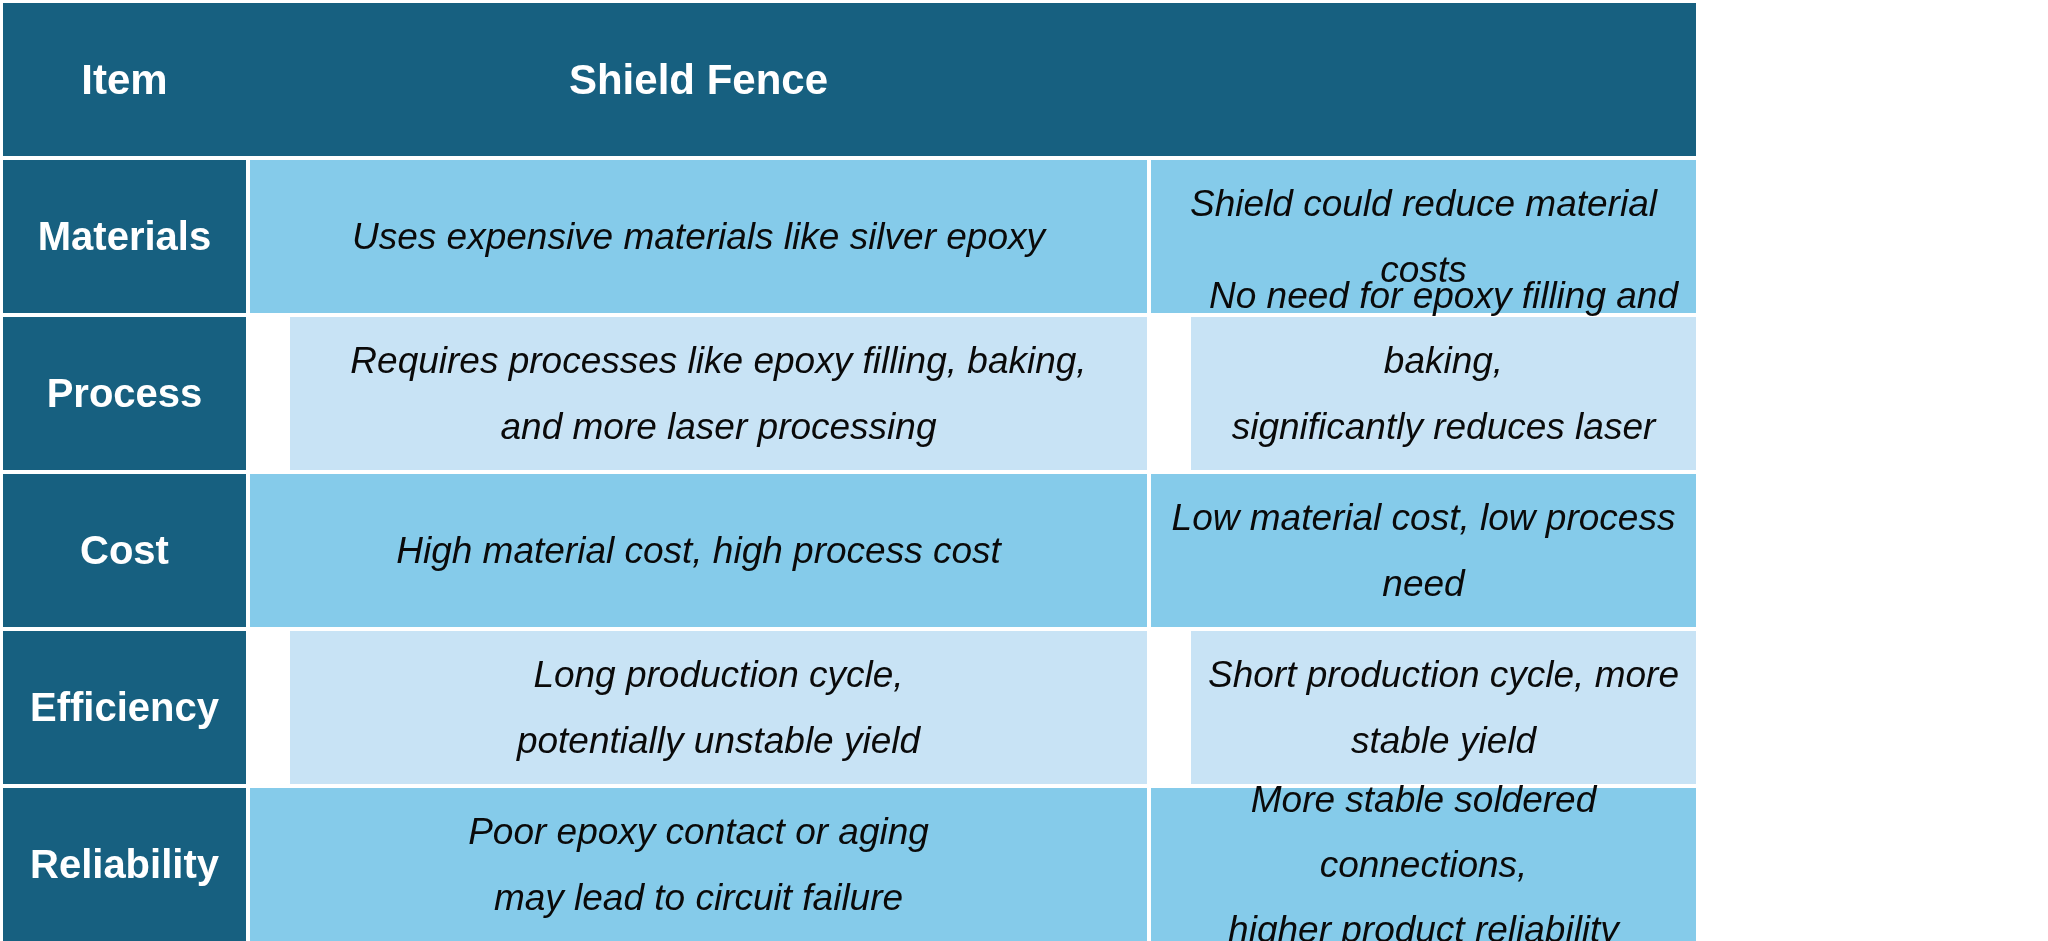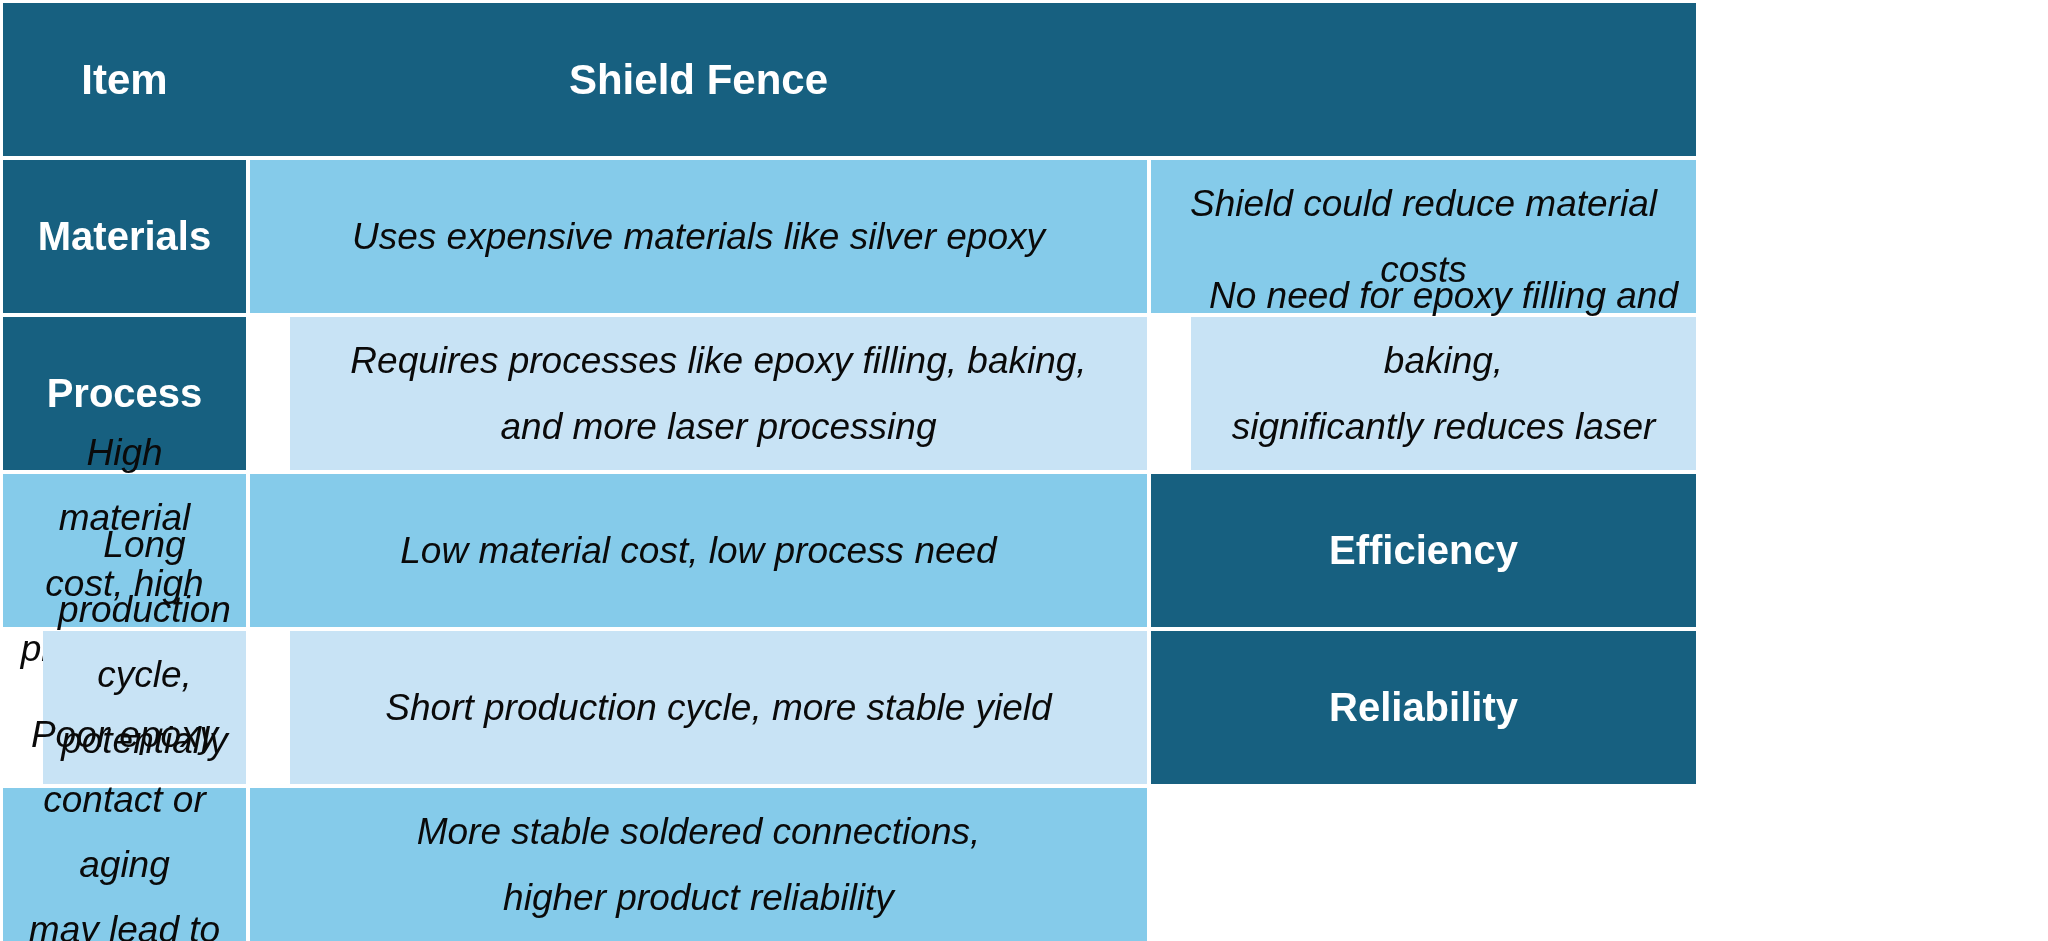--- a/index.html
+++ b/index.html
@@ -78,20 +78,21 @@
     <div class="label-cell">Materials</div>
     <div class="cell row-medium">Uses expensive materials like silver epoxy</div>
     <div class="cell row-medium">Shield could reduce material costs</div>
 
     <div class="label-cell">Process</div>
     <div class="cell row-light">Requires processes like epoxy filling, baking,
 and more laser processing</div>
     <div class="cell row-light">No need for epoxy filling and baking,
 significantly reduces laser processing</div>
 
+    <div class="label-cell">Cost</div>
     <div class="cell row-medium">High material cost, high process cost</div>
     <div class="cell row-medium">Low material cost, low process need</div>
 
     <div class="label-cell">Efficiency</div>
     <div class="cell row-light">Long production cycle,
 potentially unstable yield</div>
     <div class="cell row-light">Short production cycle, more stable yield</div>
 
     <div class="label-cell">Reliability</div>
     <div class="cell row-medium">Poor epoxy contact or aging

